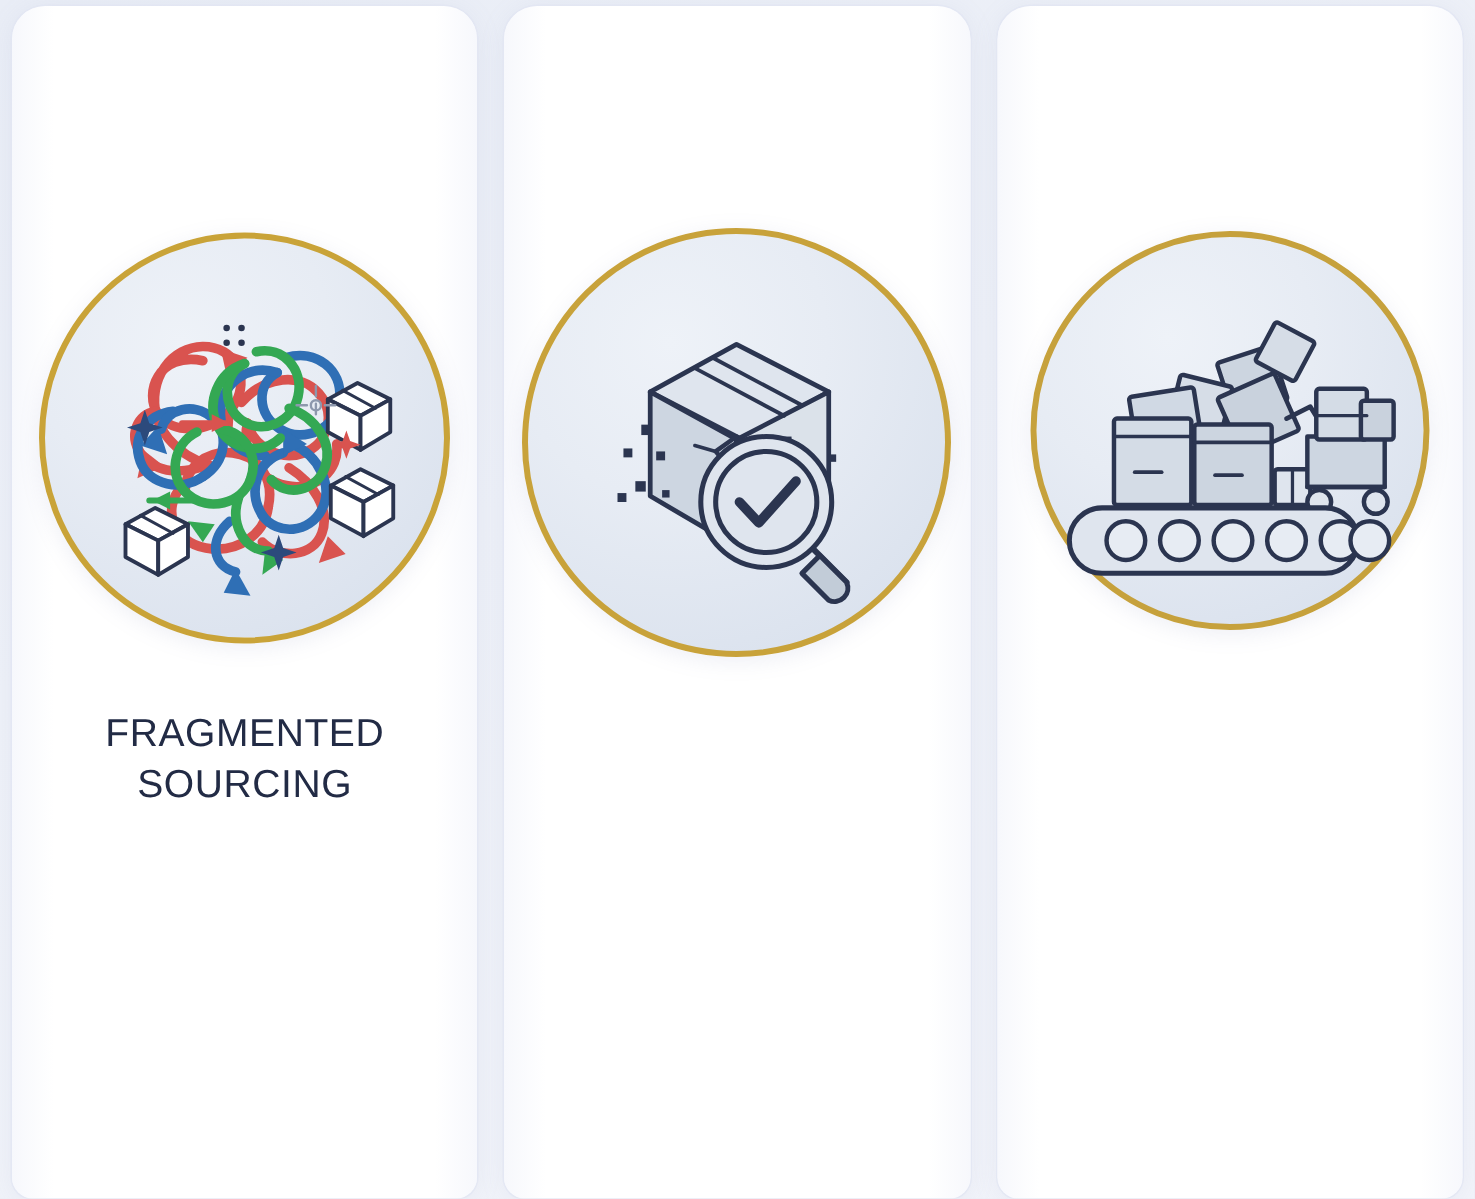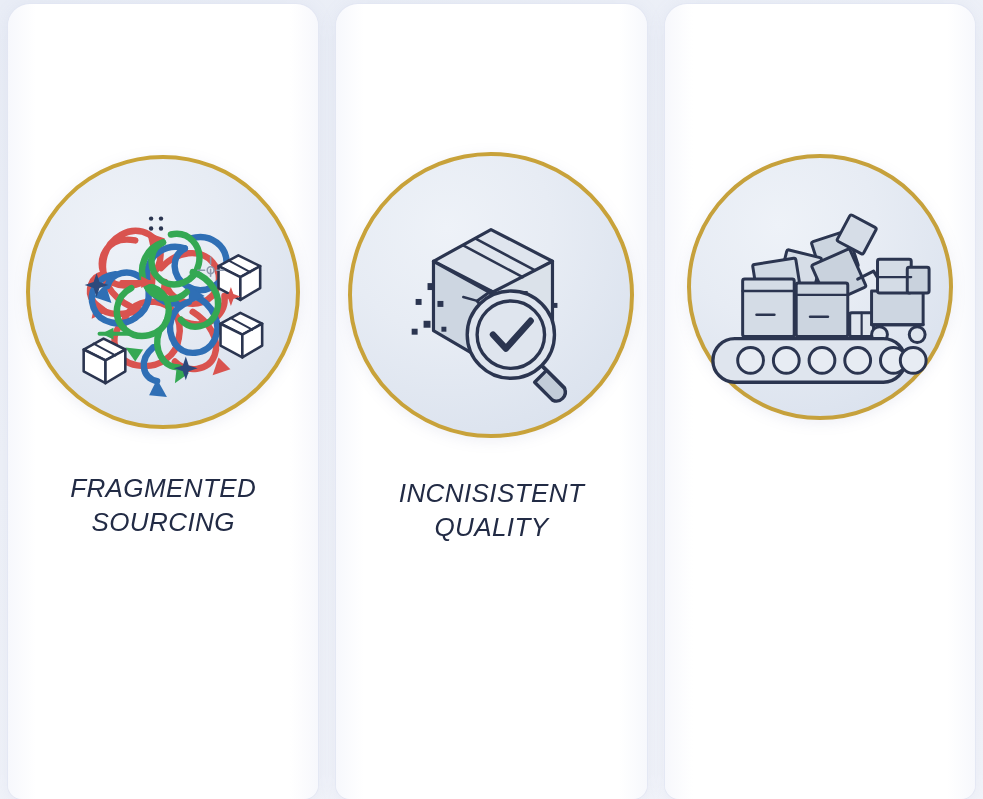--- a/index.html
+++ b/index.html
@@ -23,21 +23,20 @@
 
   
   .cards {
     position: absolute;
     inset: 0;
     display: flex;
     align-items: stretch;
     padding: 4px 8px 0 8px;
     box-sizing: border-box;
     gap: 18px;
-    font-style: italic;
   }
 
   .card {
     position: relative;
     flex: 1 1 0;
     background: #ffffff;
     border-radius: 22px 22px 14px 14px;
     box-shadow: 0 0 0 1px rgba(226,230,243,0.75),
                 0 2px 18px rgba(140,150,185,0.10);
     overflow: hidden;
@@ -262,22 +261,20 @@
               <circle cx="140" cy="160" r="44" fill="#dfe5ee"></circle>
               <circle cx="140" cy="160" r="34"></circle>
               <path d="M172 192 l22 22" stroke-width="4"></path>
               <path d="M176 196 l18 18 a9 9 0 0 1 -12 12 l-18 -18 z" fill="#c2ccd8"></path>
 
               <path d="M122 160 l13 14 25 -28" stroke-width="6.5"></path>
             </g>
           </svg>
         </div>
 
-        <div class="caption">INCNISISTENT
-QUALITY</div>
       </div>
     </div>
 
     <div class="card">
       <div class="card-inner">
 
         <div class="medallion gold-3">
           <svg class="art" viewBox="0 0 240 240">
             <g fill="none" stroke="#2b3550" stroke-width="3" stroke-linecap="round" stroke-linejoin="round">
 

